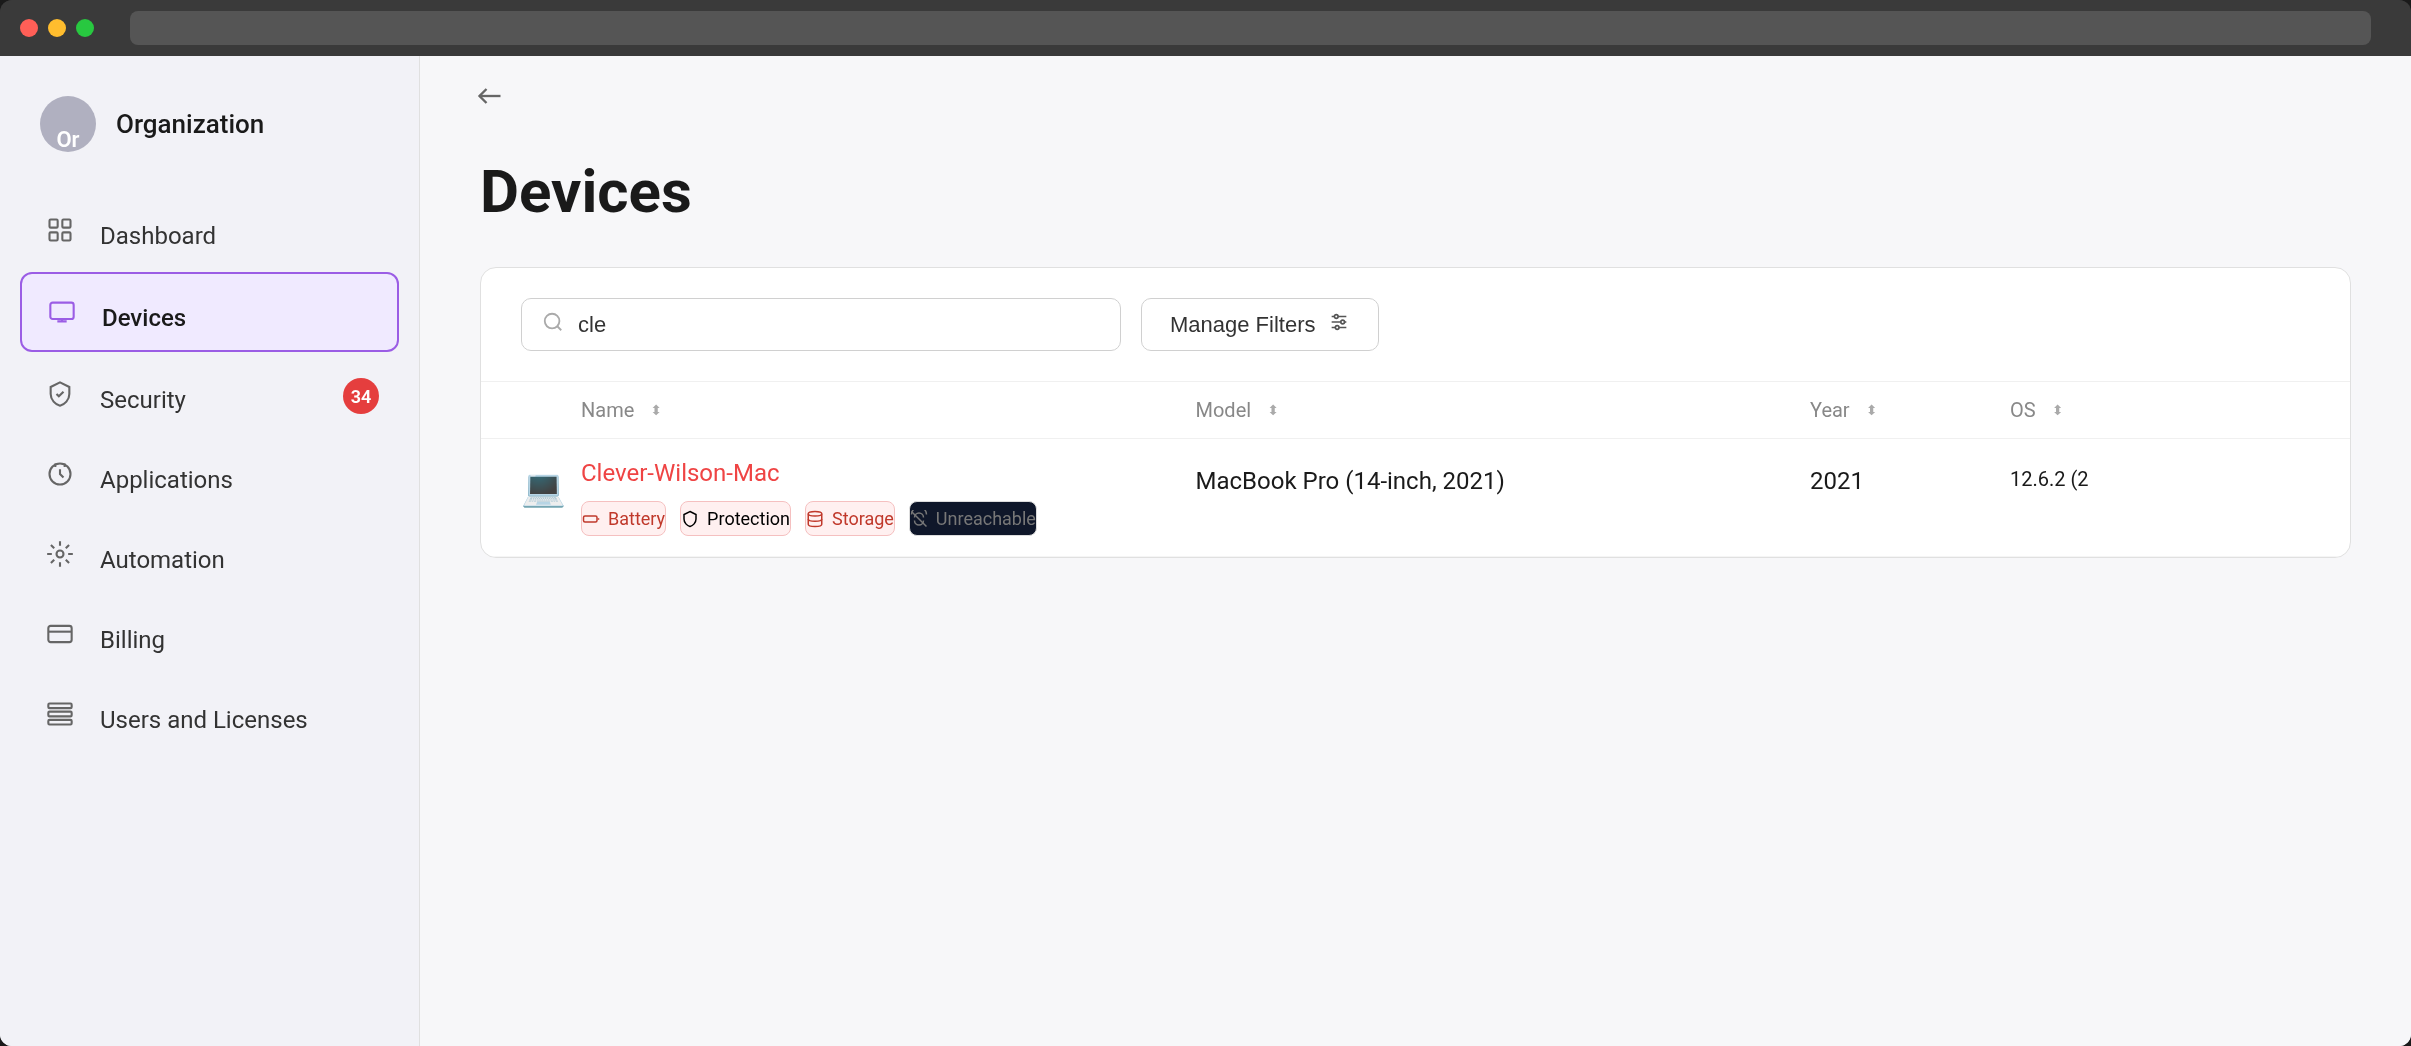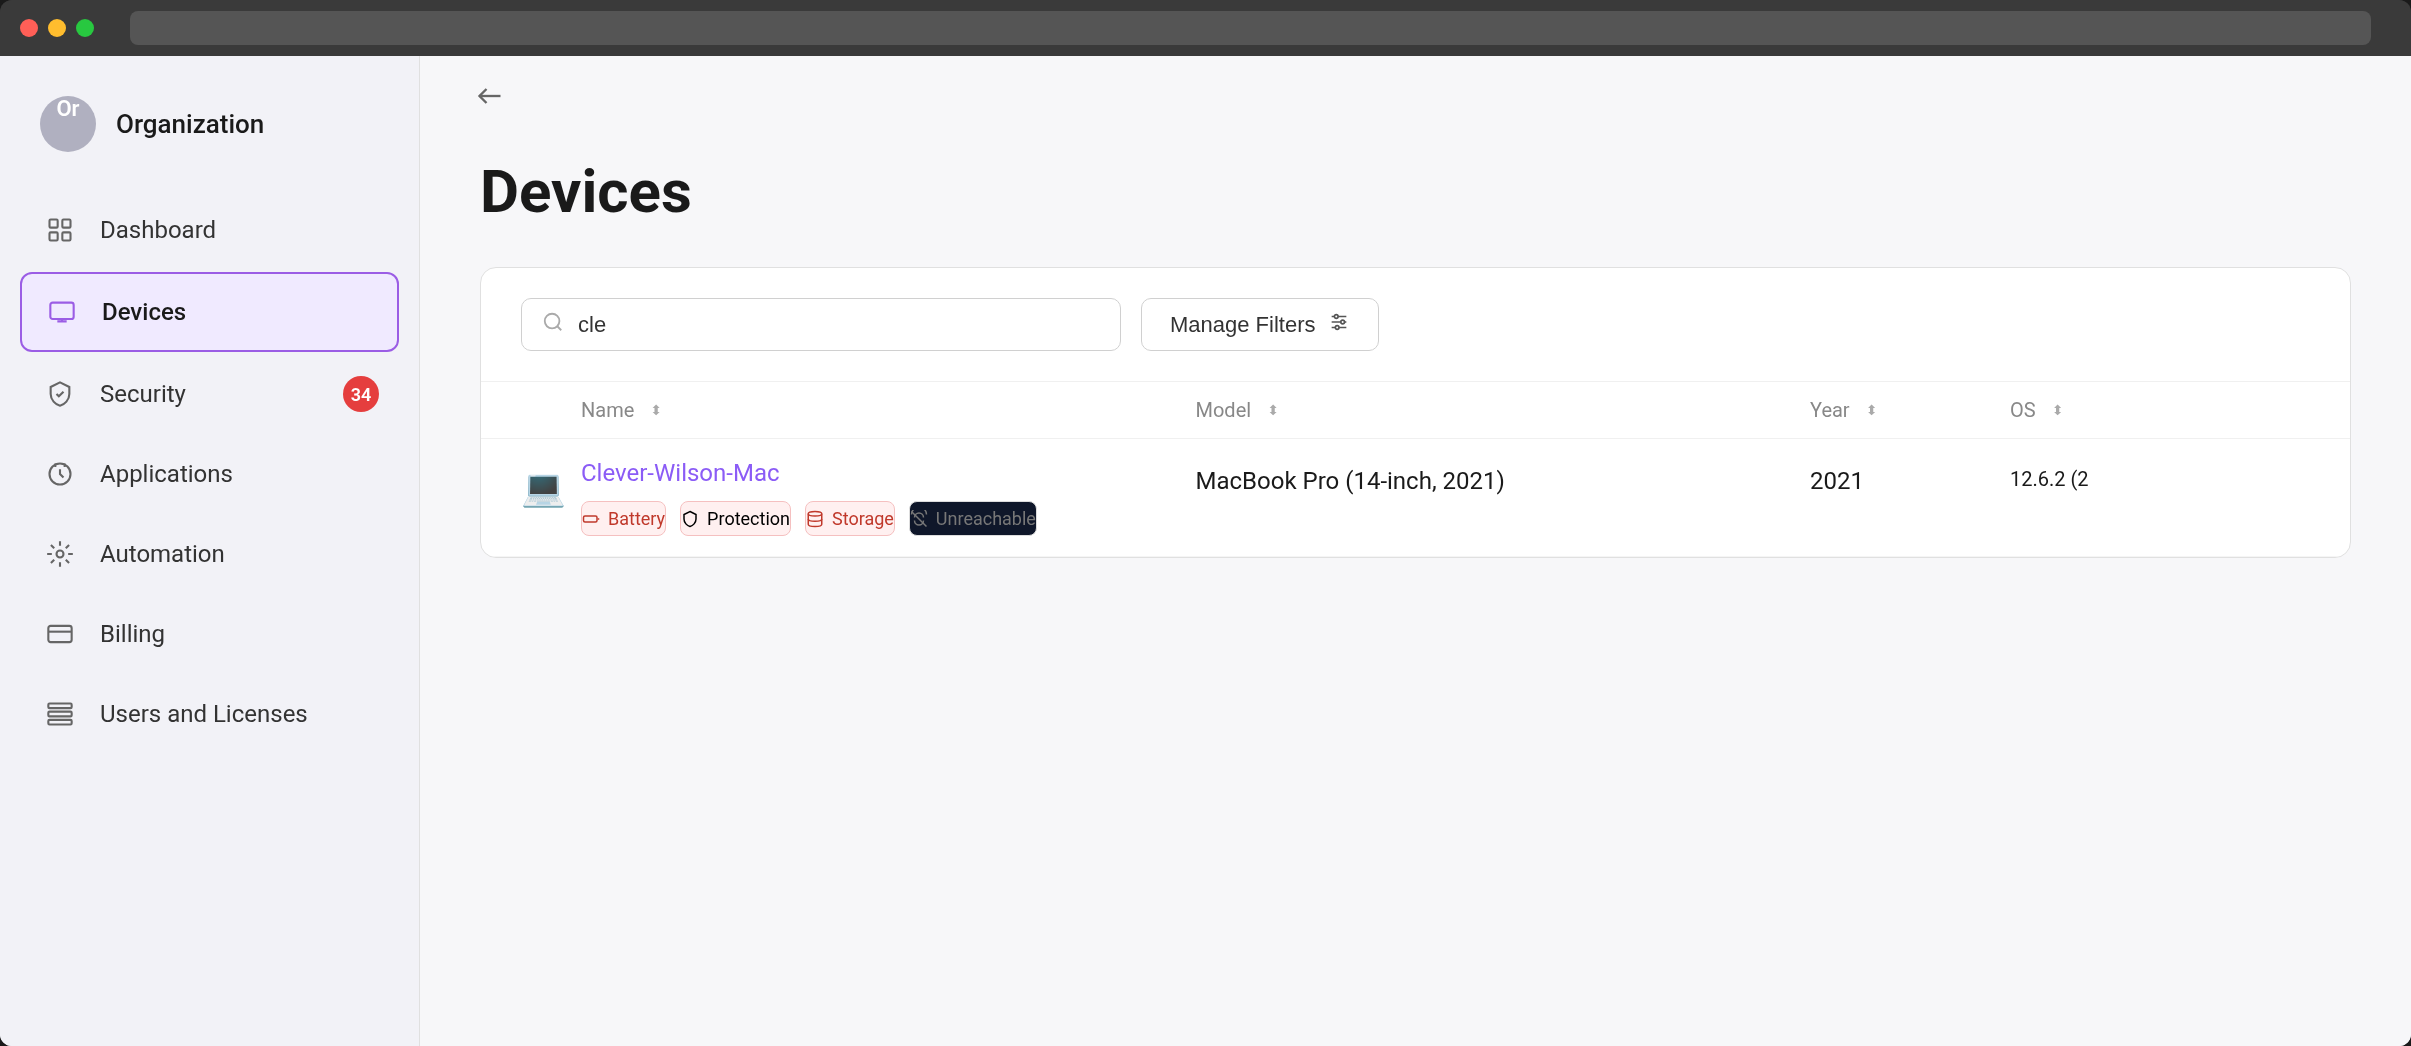--- a/index.html
+++ b/index.html
@@ -80,21 +80,21 @@
       gap: 20px;
       padding: 10px 40px 30px 40px;
     }
 
     .org-avatar {
       width: 56px;
       height: 56px;
       border-radius: 50%;
       background: #b0b0c0;
       display: flex;
-      align-items: flex-start;
+      align-items: flex-end;
       justify-content: center;
       font-size: 22px;
       color: #fff;
       font-weight: 600;
       flex-shrink: 0;
     }
 
     .org-name {
       font-size: 26px;
       font-weight: 500;
@@ -103,21 +103,21 @@
 
     .sidebar-nav {
       display: flex;
       flex-direction: column;
       gap: 4px;
       padding: 10px 20px;
     }
 
     .sidebar-item {
       display: flex;
-      align-items: center;
+      align-items: flex-end;
       gap: 20px;
       padding: 18px 20px;
       border-radius: 12px;
       cursor: pointer;
       position: relative;
     }
 
     .sidebar-item.active {
       background: #f0eaff;
       border: 2px solid #9b5de5;
@@ -305,21 +305,21 @@
     }
 
     .device-name-cell {
       display: flex;
       flex-direction: column;
       gap: 14px;
     }
 
     .device-name {
       font-size: 24px;
-      color: #8b5cf6;
+      color: #ef4444;
       font-weight: 400;
     }
 
     .device-tags {
       display: flex;
       gap: 14px;
       flex-wrap: wrap;
     }
 
     .tag {

